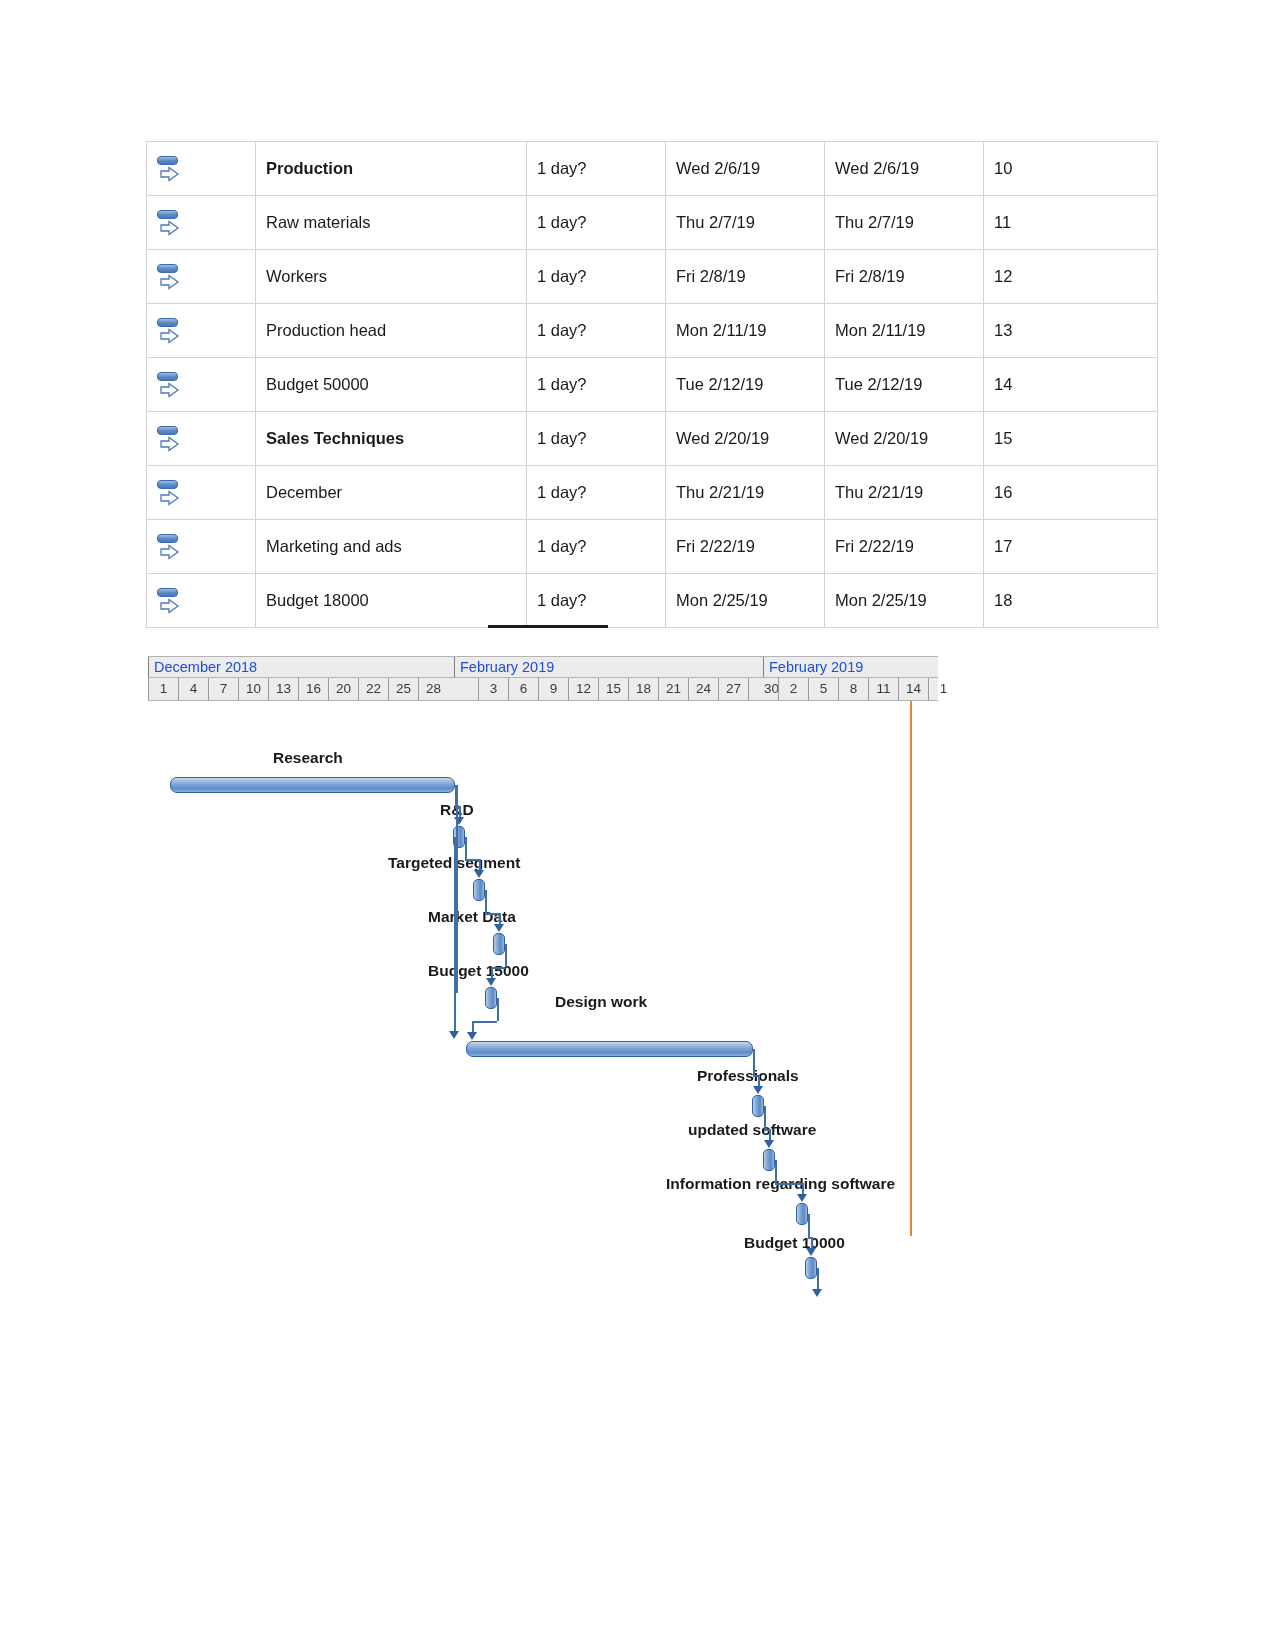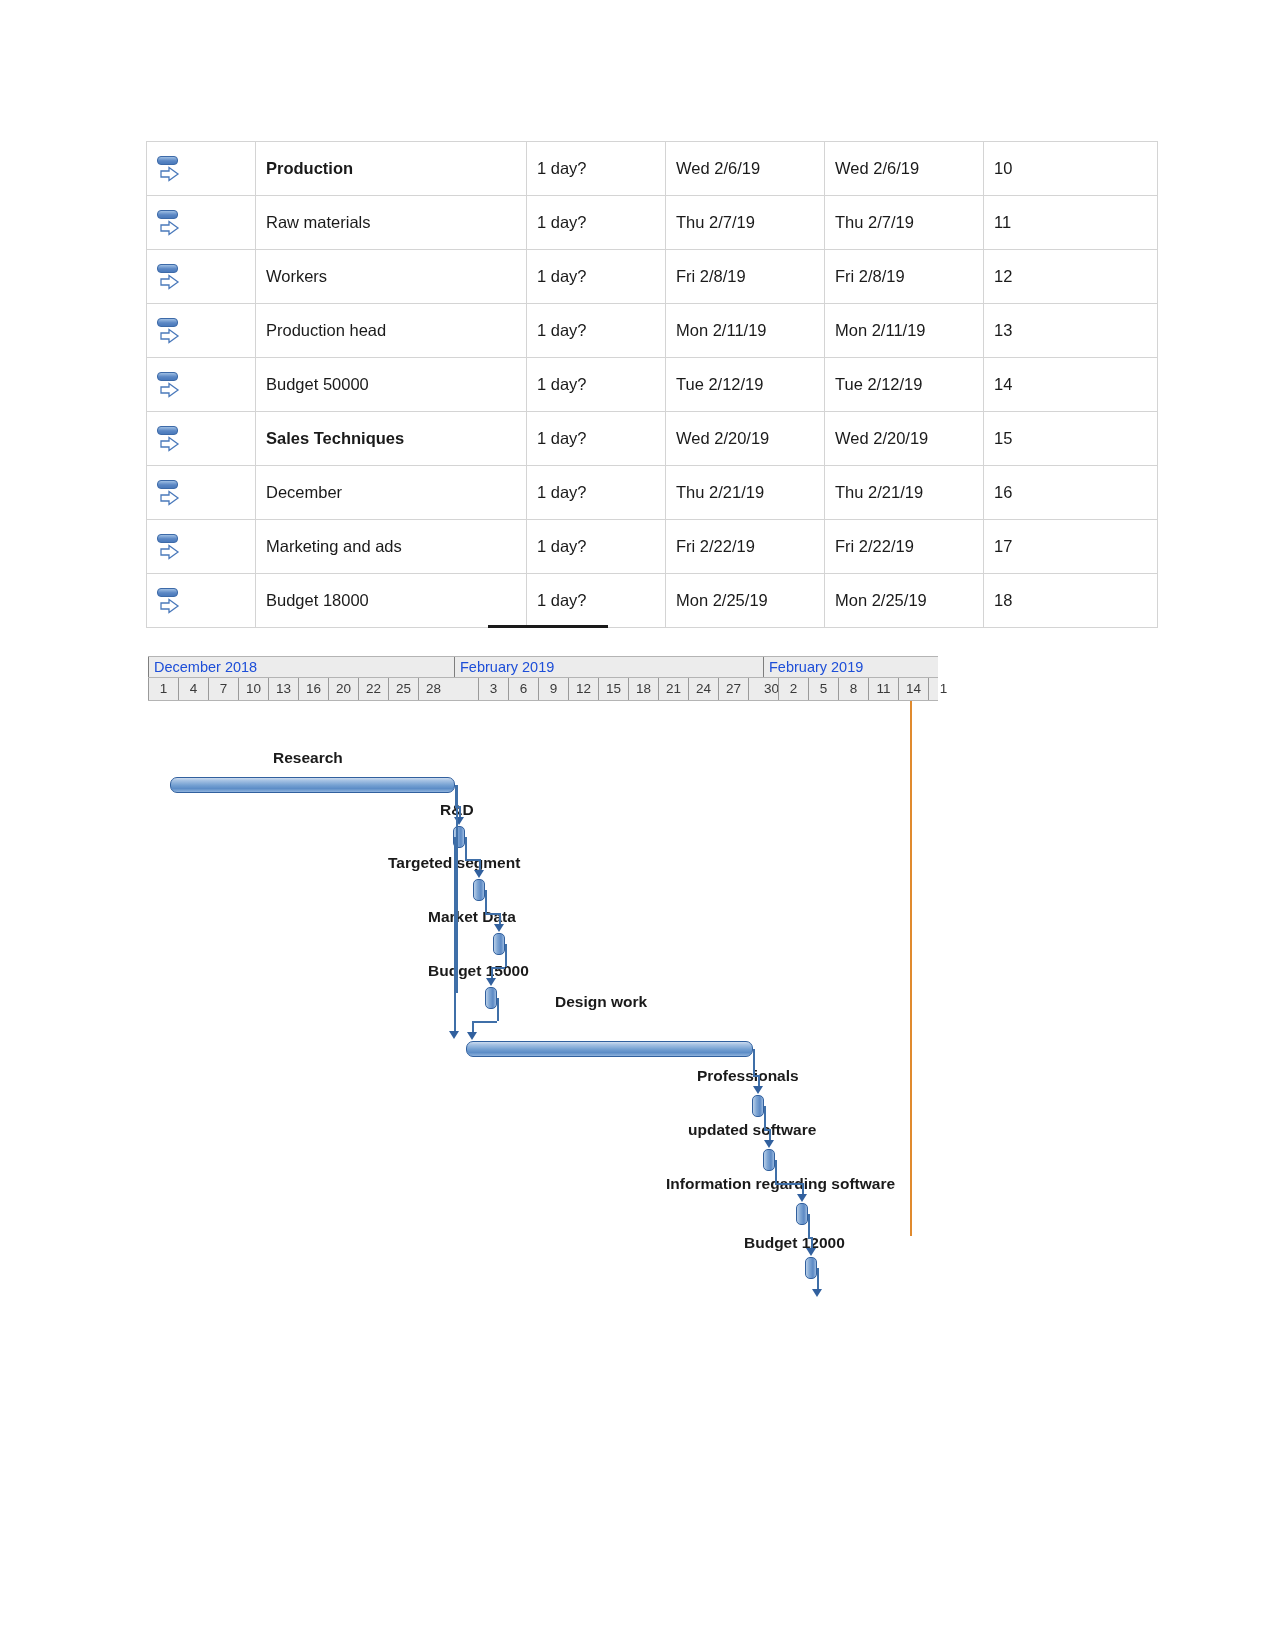--- a/index.html
+++ b/index.html
@@ -380,21 +380,21 @@
       <div class="glabel" style="left: 280px; top: 261px;">Budget 15000</div>
       <div class="gbar" style="left: 318px; top: 340px; width: 287px;"></div>
       <div class="glabel" style="left: 407px; top: 292px;">Design work</div>
       <div class="gcap" style="left: 604px; top: 394px;"></div>
       <div class="glabel" style="left: 549px; top: 366px;">Professionals</div>
       <div class="gcap" style="left: 615px; top: 448px;"></div>
       <div class="glabel" style="left: 540px; top: 420px;">updated software</div>
       <div class="gcap" style="left: 648px; top: 502px;"></div>
       <div class="glabel" style="left: 518px; top: 474px;">Information regarding software</div>
       <div class="gcap" style="left: 657px; top: 556px;"></div>
-      <div class="glabel" style="left: 596px; top: 533px;">Budget 12000</div>
+      <div class="glabel" style="left: 596px; top: 533px;">Budget 10000</div>
       <div class="link-v" style="left: 307px; top: 84px; height: 21px;"></div>
       <div class="link-h" style="top: 105px; left: 307px; width: 4px;"></div>
       <div class="link-v" style="left: 311px; top: 105px; height: 11px;"></div>
       <div class="link-arrow" style="left: 306px; top: 116px;"></div>
       <div class="link-v" style="left: 317px; top: 136px; height: 22px;"></div>
       <div class="link-h" style="top: 158px; left: 317px; width: 14px;"></div>
       <div class="link-v" style="left: 331px; top: 158px; height: 11px;"></div>
       <div class="link-arrow" style="left: 326px; top: 169px;"></div>
       <div class="link-v" style="left: 337px; top: 189px; height: 23px;"></div>
       <div class="link-h" style="top: 212px; left: 337px; width: 14px;"></div>

